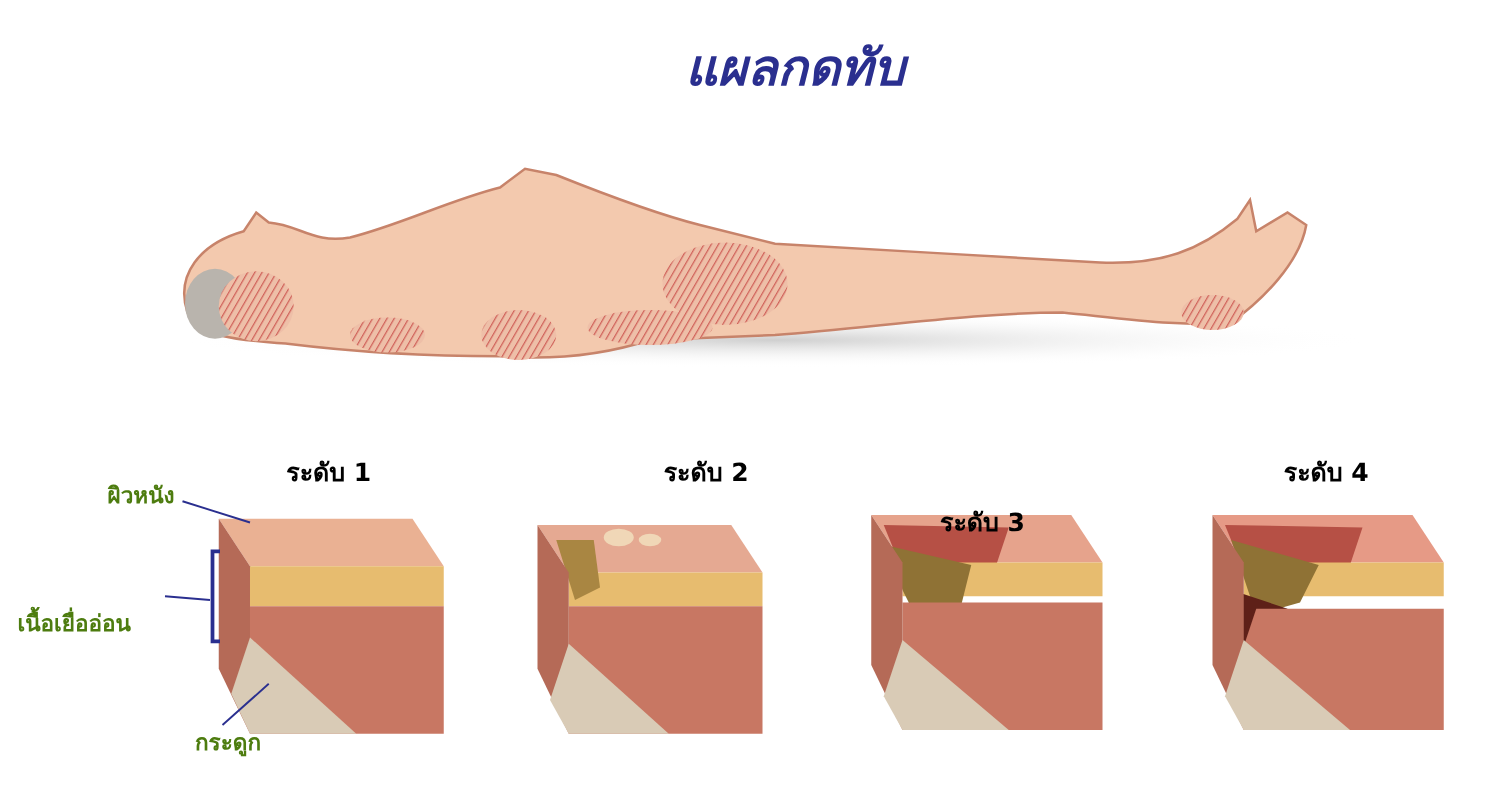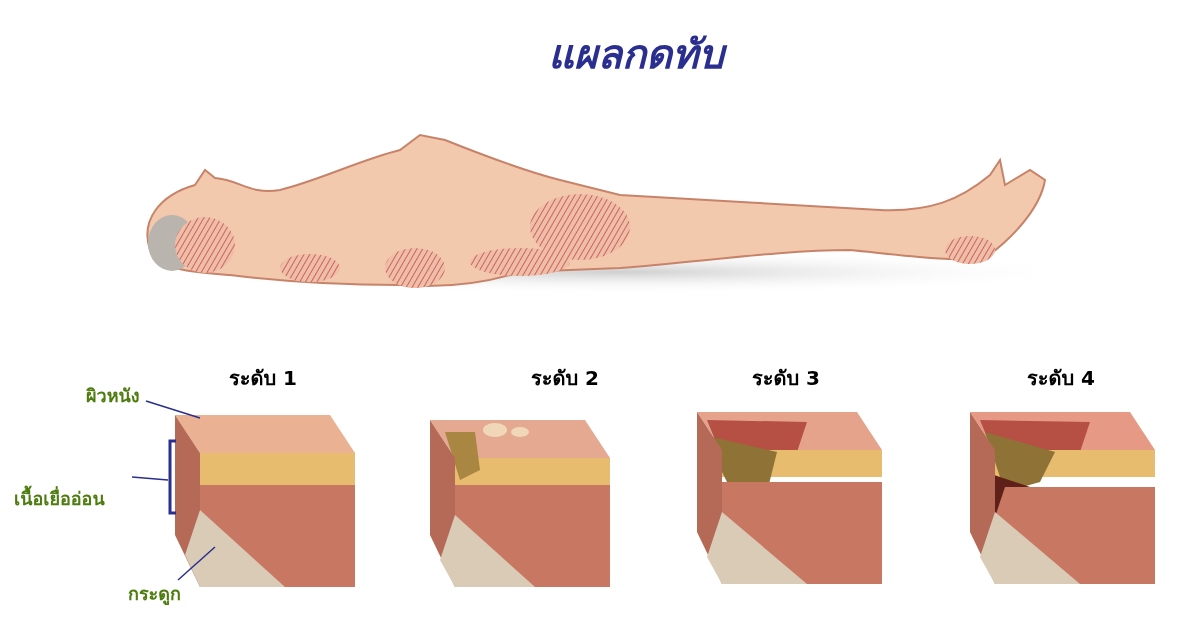--- a/index.html
+++ b/index.html
@@ -79,18 +79,18 @@
   <g stroke="#2a2f8f" fill="none" stroke-width="1.5">
     <line x1="146" y1="401" x2="200" y2="418"></line>
     <line x1="132" y1="477" x2="168" y2="480"></line>
     <path d="M176,441 L170,441 L170,513 L176,513" stroke-width="3"></path>
     <line x1="178" y1="580" x2="215" y2="547"></line>
   </g>
 </svg>
 
 <div class="stage-label" style="left:183px;">ระดับ 1</div>
 <div class="stage-label" style="left:439px;text-align:right;">ระดับ 2</div>
-<div class="stage-label" style="left:706px;">ระดับ 3</div>
+<div class="stage-label" style="left:706px;margin-top:40px;">ระดับ 3</div>
 <div class="stage-label" style="left:981px;">ระดับ 4</div>
 
 <div class="anno" style="left:86px;top:381px;">ผิวหนัง</div>
 <div class="anno" style="left:14px;top:484px;">เนื้อเยื่ออ่อน</div>
-<div class="anno" style="left:128px;top:579px;">กระดูก</div>
+<div class="anno" style="left:156px;top:579px;">กระดูก</div>
 
 </body></html>

